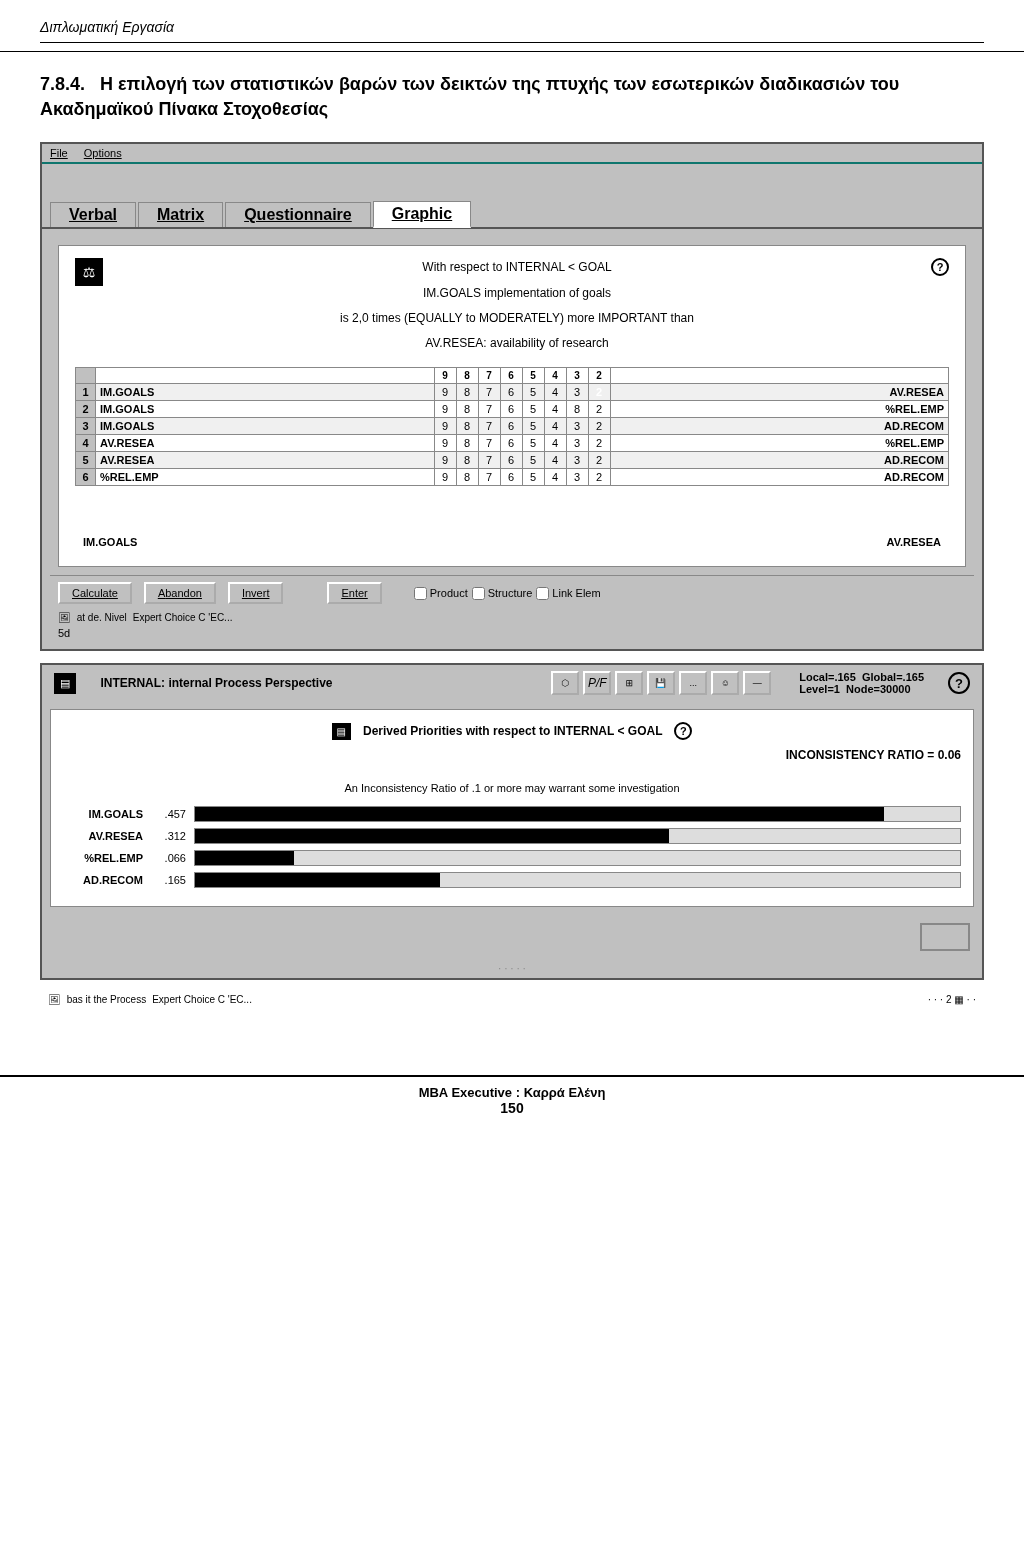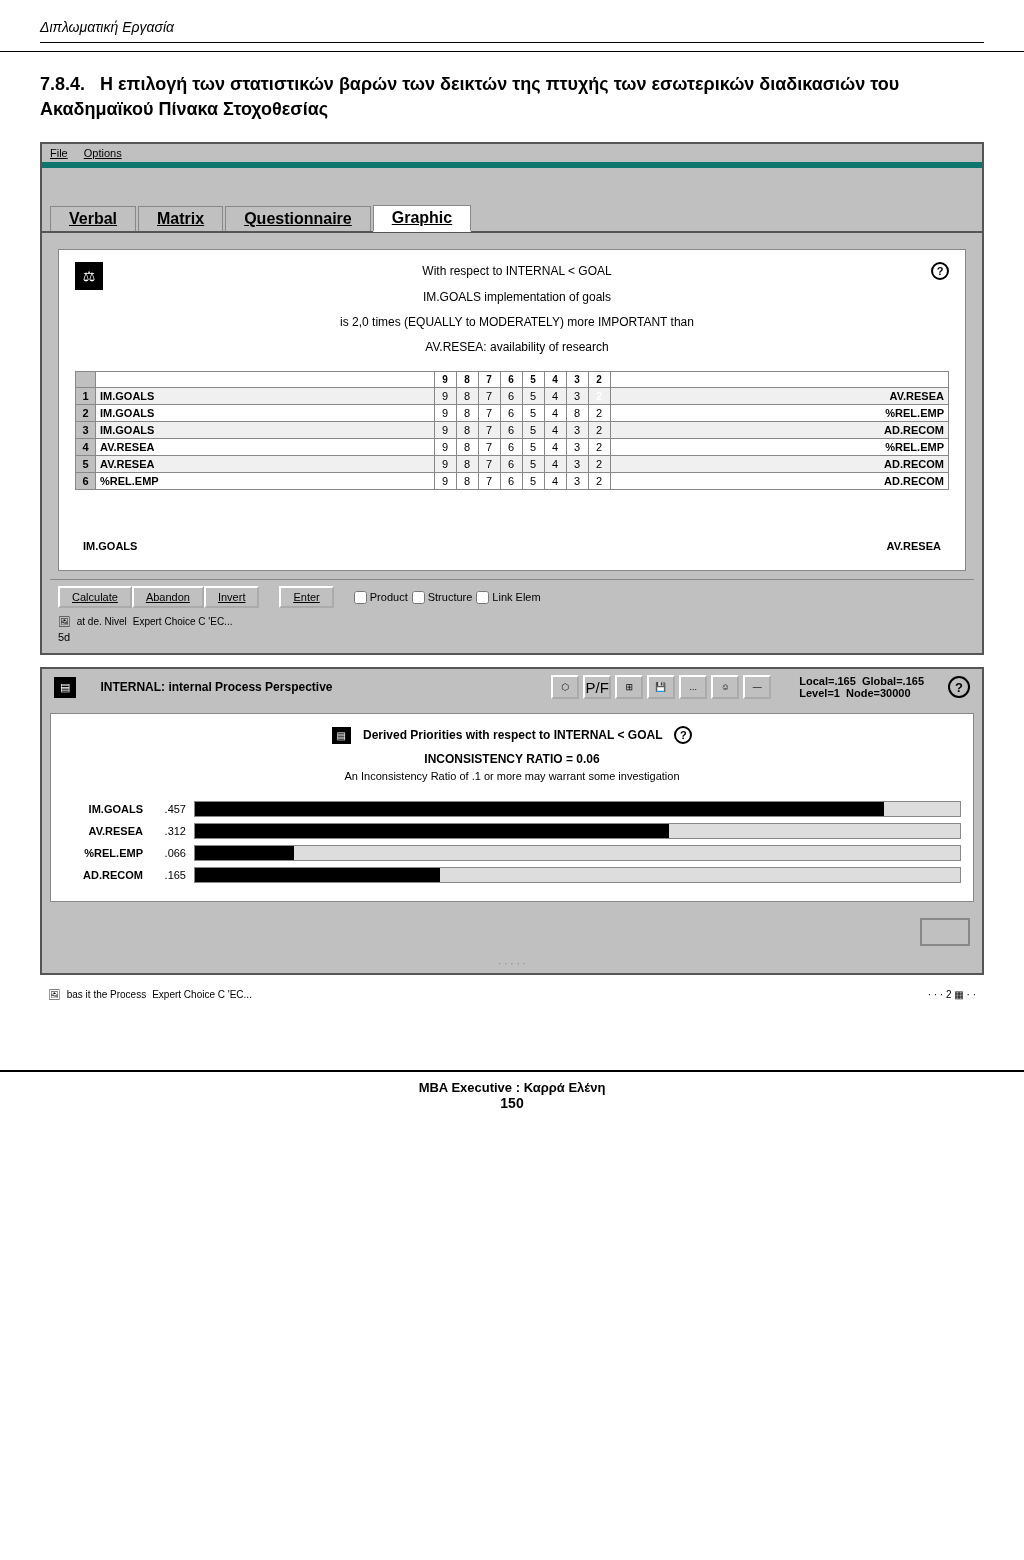--- a/index.html
+++ b/index.html
@@ -48,21 +48,21 @@
     .app-window {
       border: 2px solid #555;
       background: #c0c0c0;
       margin-bottom: 12px;
     }
 
     .app-menubar {
       background: #c0c0c0;
       padding: 3px 8px;
       font-size: 11px;
-      border-bottom: 6px solid #0f766e;
+      border-bottom: 2px solid #0f766e;
       display: flex;
       gap: 16px;
     }
 
     .app-menubar span {
       cursor: pointer;
       text-decoration: underline;
     }
 
     .app-tabs {
@@ -160,21 +160,21 @@
       padding: 6px 8px;
       font-size: 11px;
       font-weight: bold;
     }
 
     
     .buttons-row {
       display: flex;
       align-items: center;
       padding: 6px 8px;
-      gap: 0;
+      gap: 12px;
       background: #c0c0c0;
       border-top: 1px solid #888;
     }
 
     .app-button {
       padding: 3px 12px;
       background: #c0c0c0;
       border: 2px outset #fff;
       font-size: 11px;
       cursor: pointer;
@@ -270,30 +270,30 @@
       position: relative;
     }
 
     .derived-title {
       text-align: center;
       font-size: 12px;
       font-weight: bold;
     }
 
     .inconsistency-text {
-      text-align: center;
+      text-align: right;
       font-size: 12px;
       font-weight: bold;
-      margin-bottom: 4px;
+      margin-bottom: 20px;
     }
 
     .inconsistency-note {
       text-align: center;
       font-size: 11px;
-      margin-bottom: 19px;
+      margin-bottom: 12px;
     }
 
     
     .priority-row {
       display: flex;
       align-items: center;
       margin-bottom: 6px;
       gap: 8px;
     }
 
@@ -578,21 +578,21 @@
       <div class="internal-header">
 
         <div style="background:#000; color:#fff; padding:4px 6px; font-size:11px; margin-right:8px;">▤</div>
 
         <div class="internal-title">
           <div style="font-size:12px; font-weight:bold;">INTERNAL: internal Process Perspective</div>
         </div>
 
         <div class="toolbar-icons">
           <div class="toolbar-btn" style="font-size:9px;">⬡</div>
-          <div class="toolbar-btn" style="font-size:15px;">P/F</div>
+          <div class="toolbar-btn" style="font-size:12px;font-style:italic;">P/F</div>
           <div class="toolbar-btn" style="font-size:9px;">⊞</div>
           <div class="toolbar-btn" style="font-size:9px;">💾</div>
           <div class="toolbar-btn" style="font-size:9px;">...</div>
           <div class="toolbar-btn" style="font-size:9px;">☺</div>
           <div class="toolbar-btn" style="font-size:9px;">—</div>
         </div>
 
         <div class="local-global-text" style="margin-left:12px; white-space:pre; font-size:11px;">Local=.165  Global=.165
 Level=1  Node=30000</div>
 

